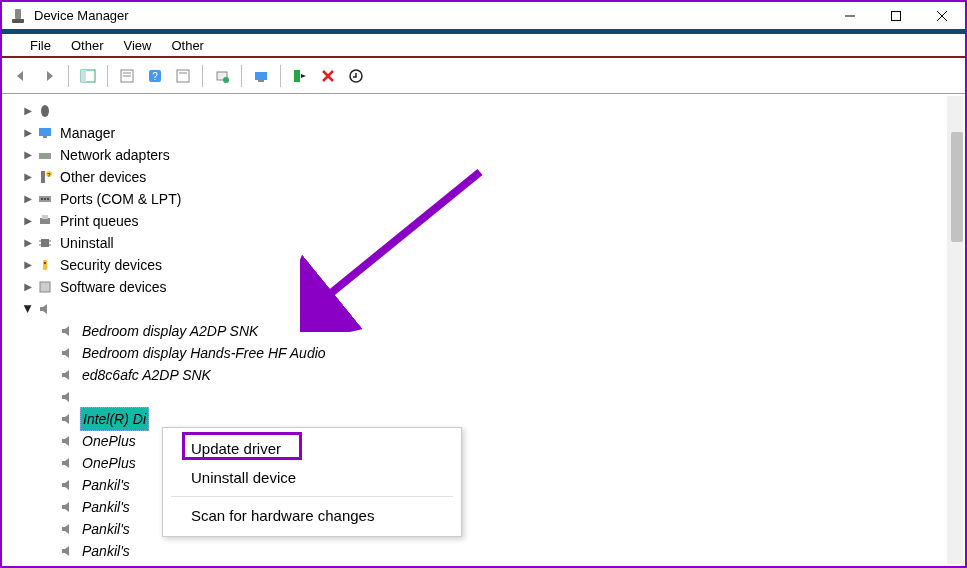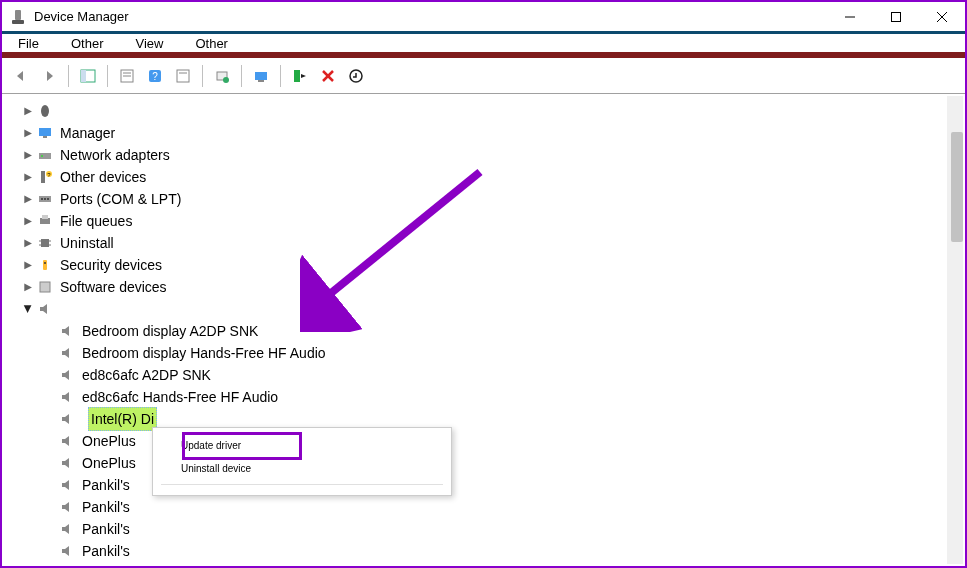--- a/index.html
+++ b/index.html
@@ -1,36 +1,36 @@
 <!DOCTYPE html>
 <html><head>
 <meta charset="utf-8">
 <style>
 * { margin: 0; padding: 0; box-sizing: border-box; font-family: "Segoe UI", Tahoma, sans-serif; }
 body { width: 967px; height: 568px; background: #fff; border: 2px solid #8800cc; position: relative; overflow: hidden; }
-.titlebar { display: flex; align-items: center; height: 32px; padding: 0 0 0 8px; border-bottom: 3px solid #0c4a6e; }
+.titlebar { display: flex; align-items: center; height: 32px; padding: 0 0 0 8px; border-bottom: 5px solid #0c4a6e; }
 .titlebar .app-icon { width: 16px; height: 16px; margin-right: 8px; }
 .titlebar .title { font-size: 13px; flex: 1; }
 .winbtns { display: flex; }
 .winbtn { width: 46px; height: 32px; display: flex; align-items: center; justify-content: center; font-size: 14px; cursor: default; }
-.menubar { display: flex; height: 24px; align-items: center; padding-left: 6px; border-bottom: 6px solid #7f1d1d; gap: 12px; }
+.menubar { display: flex; height: 24px; align-items: center; padding-left: 18px; border-bottom: 2px solid #7f1d1d; }
 .menuitem { padding: 2px 10px; font-size: 13px; }
 .toolbar { display: flex; align-items: center; height: 36px; padding: 0 6px; gap: 2px; border-bottom: 1px solid #a0a0a0; }
 .toolbtn { width: 26px; height: 26px; display: flex; align-items: center; justify-content: center; border: 1px solid transparent; }
 .toolsep { width: 1px; height: 22px; background: #c0c0c0; margin: 0 4px; }
 .tree { padding: 6px 0 0 18px; font-size: 14px; line-height: 22px; position: relative; height: calc(100% - 92px); overflow: hidden; }
 .node { display: flex; align-items: center; height: 22px; white-space: nowrap; }
 .chevron { width: 16px; display: inline-flex; align-items: center; justify-content: center; color: #666; cursor: default; font-size: 10px; }
 .node .icon { width: 18px; height:16px; margin-right: 4px; display:inline-flex; align-items:center; justify-content:center;}
 .node .lbl { padding: 0 2px; }
-.child { margin-left: 22px; }
-.selected { background: #bef264; border: 1px dotted #7eb4ea; margin-left: 8px; }
+.child { margin-left: 22px; font-style: italic; }
+.selected { background: #14b8a6; border: 1px dotted #7eb4ea; }
 .scrollbar { position: absolute; right: 2px; top: 94px; bottom: 2px; width: 16px; background: #f0f0f0; }
 .scrollthumb { position: absolute; right: 2px; top: 130px; width: 12px; height: 110px; background: #c2c2c2; border-radius: 2px; }
-.ctxmenu { position: absolute; left: 150px; top: 425px; width: 300px; background: #fff; border: 1px solid #ccc; box-shadow: 2px 2px 6px rgba(0,0,0,0.2); padding: 6px 0; font-size: 10px; }
+.ctxmenu { position: absolute; left: 160px; top: 425px; width: 300px; background: #fff; border: 1px solid #ccc; box-shadow: 2px 2px 6px rgba(0,0,0,0.2); padding: 6px 0; font-size: 15px; }
 .ctxitem { padding: 6px 28px; }
 .ctxsep { height: 1px; background: #e0e0e0; margin: 4px 8px; }
 .highlight-box { position: absolute; border: 3px solid #8a00c4; pointer-events: none; }
 .arrow-svg { position: absolute; left: 298px; top: 160px; pointer-events: none; }
 </style>
 </head>
 <body>
 
 <div class="titlebar">
   <span class="app-icon">
@@ -193,21 +193,21 @@
       <span class="lbl">Ports (COM &amp; LPT)</span>
     </div>
     <div class="node">
       <span class="chevron">▶</span>
       <span class="icon">
         <svg width="16" height="16">
           <rect x="3" y="5" width="10" height="6" fill="#888"></rect>
           <rect x="5" y="2" width="6" height="4" fill="#ccc"></rect>
         </svg>
       </span>
-      <span class="lbl">File queues</span>
+      <span class="lbl">Print queues</span>
     </div>
     <div class="node">
       <span class="chevron">▶</span>
       <span class="icon">
         <svg width="16" height="16">
           <rect x="4" y="4" width="8" height="8" fill="#777"></rect>
           <line x1="2" y1="6" x2="4" y2="6" stroke="#777"></line>
           <line x1="2" y1="10" x2="4" y2="10" stroke="#777"></line>
           <line x1="12" y1="6" x2="14" y2="6" stroke="#777"></line>
           <line x1="12" y1="10" x2="14" y2="10" stroke="#777"></line>
@@ -269,21 +269,20 @@
       </span>
       <span class="lbl">ed8c6afc A2DP SNK</span>
     </div>
     <div class="node child">
       <span class="chevron"></span>
       <span class="icon">
         <svg width="16" height="16">
           <path d="M3 6 L6 6 L10 3 L10 13 L6 10 L3 10 Z" fill="#888"></path>
         </svg>
       </span>
-      <span class="lbl">ed8c6afc Hands-Free HF Audio</span>
     </div>
     <div class="node child">
       <span class="chevron"></span>
       <span class="icon">
         <svg width="16" height="16">
           <path d="M3 6 L6 6 L10 3 L10 13 L6 10 L3 10 Z" fill="#888"></path>
         </svg>
       </span>
       <span class="lbl selected">Intel(R) Di</span>
     </div>
@@ -343,20 +342,21 @@
     </div>
   </div>
 
 <div class="scrollbar"></div>
 <div class="scrollthumb"></div>
 
 <div class="ctxmenu">
   <div class="ctxitem">Update driver</div>
   <div class="ctxitem">Uninstall device</div>
   <div class="ctxsep"></div>
+  <div class="ctxitem">Scan for hardware changes</div>
 </div>
 
 <div class="highlight-box" style="left:180px; top:430px; width:120px; height:28px;"></div>
 
 <svg class="arrow-svg" width="200" height="170">
   <defs>
       <marker id="ah" markerWidth="12" markerHeight="12" refX="2" refY="6" orient="auto">
         <path d="M0,0 L0,12 L12,6 Z" fill="#8a00c4"></path>
       </marker>
     </defs>

